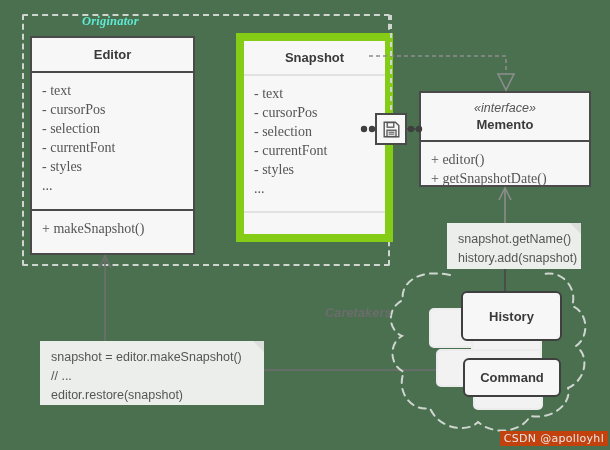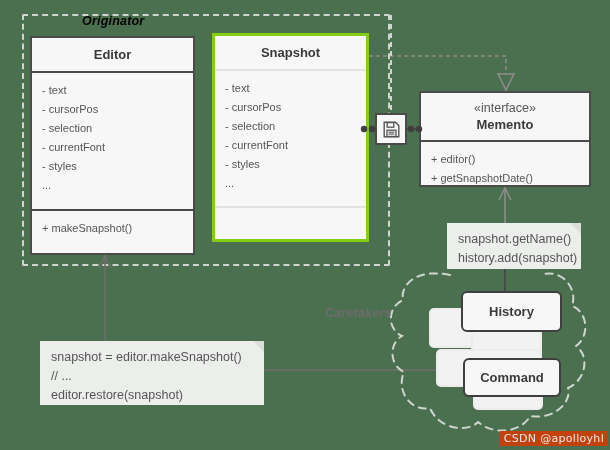--- a/index.html
+++ b/index.html
@@ -14,70 +14,73 @@
   svg.layer{position:absolute;left:0;top:0;width:610px;height:450px;pointer-events:none;}
 
   
   .uml-box{
     position:absolute;
     background:#f7f7f7;
     border:2px solid #4a4a4a;
     border-radius:0;
     box-sizing:border-box;
   }
-  .uml-box.light{border:3px solid #84cc16;}
+  .uml-box.light{border:8px solid #84cc16;margin-left:24px;}
   .uml-title{
     text-align:center;
     font-weight:bold;
     font-size:13px;
     color:#3a3a3a;
     padding:9px 4px 9px 4px;
     box-sizing:border-box;
   }
   .divider{height:2px;background:#4a4a4a;}
   .divider.light{height:2px;background:#e2e2e2;}
   .uml-section{
     padding:8px 10px 8px 10px;
-    font-size:11px;
+    font-size:14px;
     color:#555;
     line-height:19px;
     box-sizing:border-box;
+    font-family:Liberation Serif, serif;
   }
   .uml-section div{white-space:nowrap;}
 
   
   .pkg{
     position:absolute;
     border:2px dashed #cfd6cf;
     border-radius:2px;
     box-sizing:border-box;
   }
   .pkg-label{
     position:absolute;
     font-style:italic;
     font-weight:bold;
     font-size:12.5px;
-    color:#000000;
+    color:#5eead4;
     letter-spacing:.2px;
+    font-family:Liberation Serif, serif;
   }
   .group-label{
     position:absolute;
     font-style:italic;
     font-weight:bold;
     font-size:12.5px;
     color:#6c6c6c;
     letter-spacing:.2px;
   }
 
   
   .iface-stereo{
     text-align:center;
     font-size:12.5px;
     color:#555;
     padding-top:8px;
+    font-style:italic;
   }
   .iface-name{
     text-align:center;
     font-weight:bold;
     font-size:13px;
     color:#3a3a3a;
     padding:2px 0 8px 0;
   }
 
   
@@ -234,21 +237,21 @@
              C586,380 590,356 576,346
              C590,336 588,312 572,306
              C578,288 562,270 544,274" fill="none" stroke="#cfd6cf" stroke-width="2" stroke-dasharray="7,6" stroke-linecap="round"></path>
   </svg>
 
   <div class="card" style="left:429px;top:308px;width:70px;height:40px;"></div>
   <div class="card" style="left:471px;top:316px;width:71px;height:42px;"></div>
   <div class="card" style="left:436px;top:349px;width:106px;height:38px;"></div>
   <div class="card" style="left:473px;top:372px;width:70px;height:38px;"></div>
 
-  <div class="card-main" style="left:461px;top:291px;width:101px;height:41px;">
+  <div class="card-main" style="left:461px;top:291px;width:101px;height:50px;">
     <span>History</span>
   </div>
 
   <div class="card-main" style="left:463px;top:358px;width:98px;height:39px;">
     <span>Command</span>
   </div>
 
   <div class="group-label" style="left:325px;top:306px;">Caretakers</div>
 
   <div class="note" style="left:447px;top:223px;width:134px;height:46px;text-align:center;">

